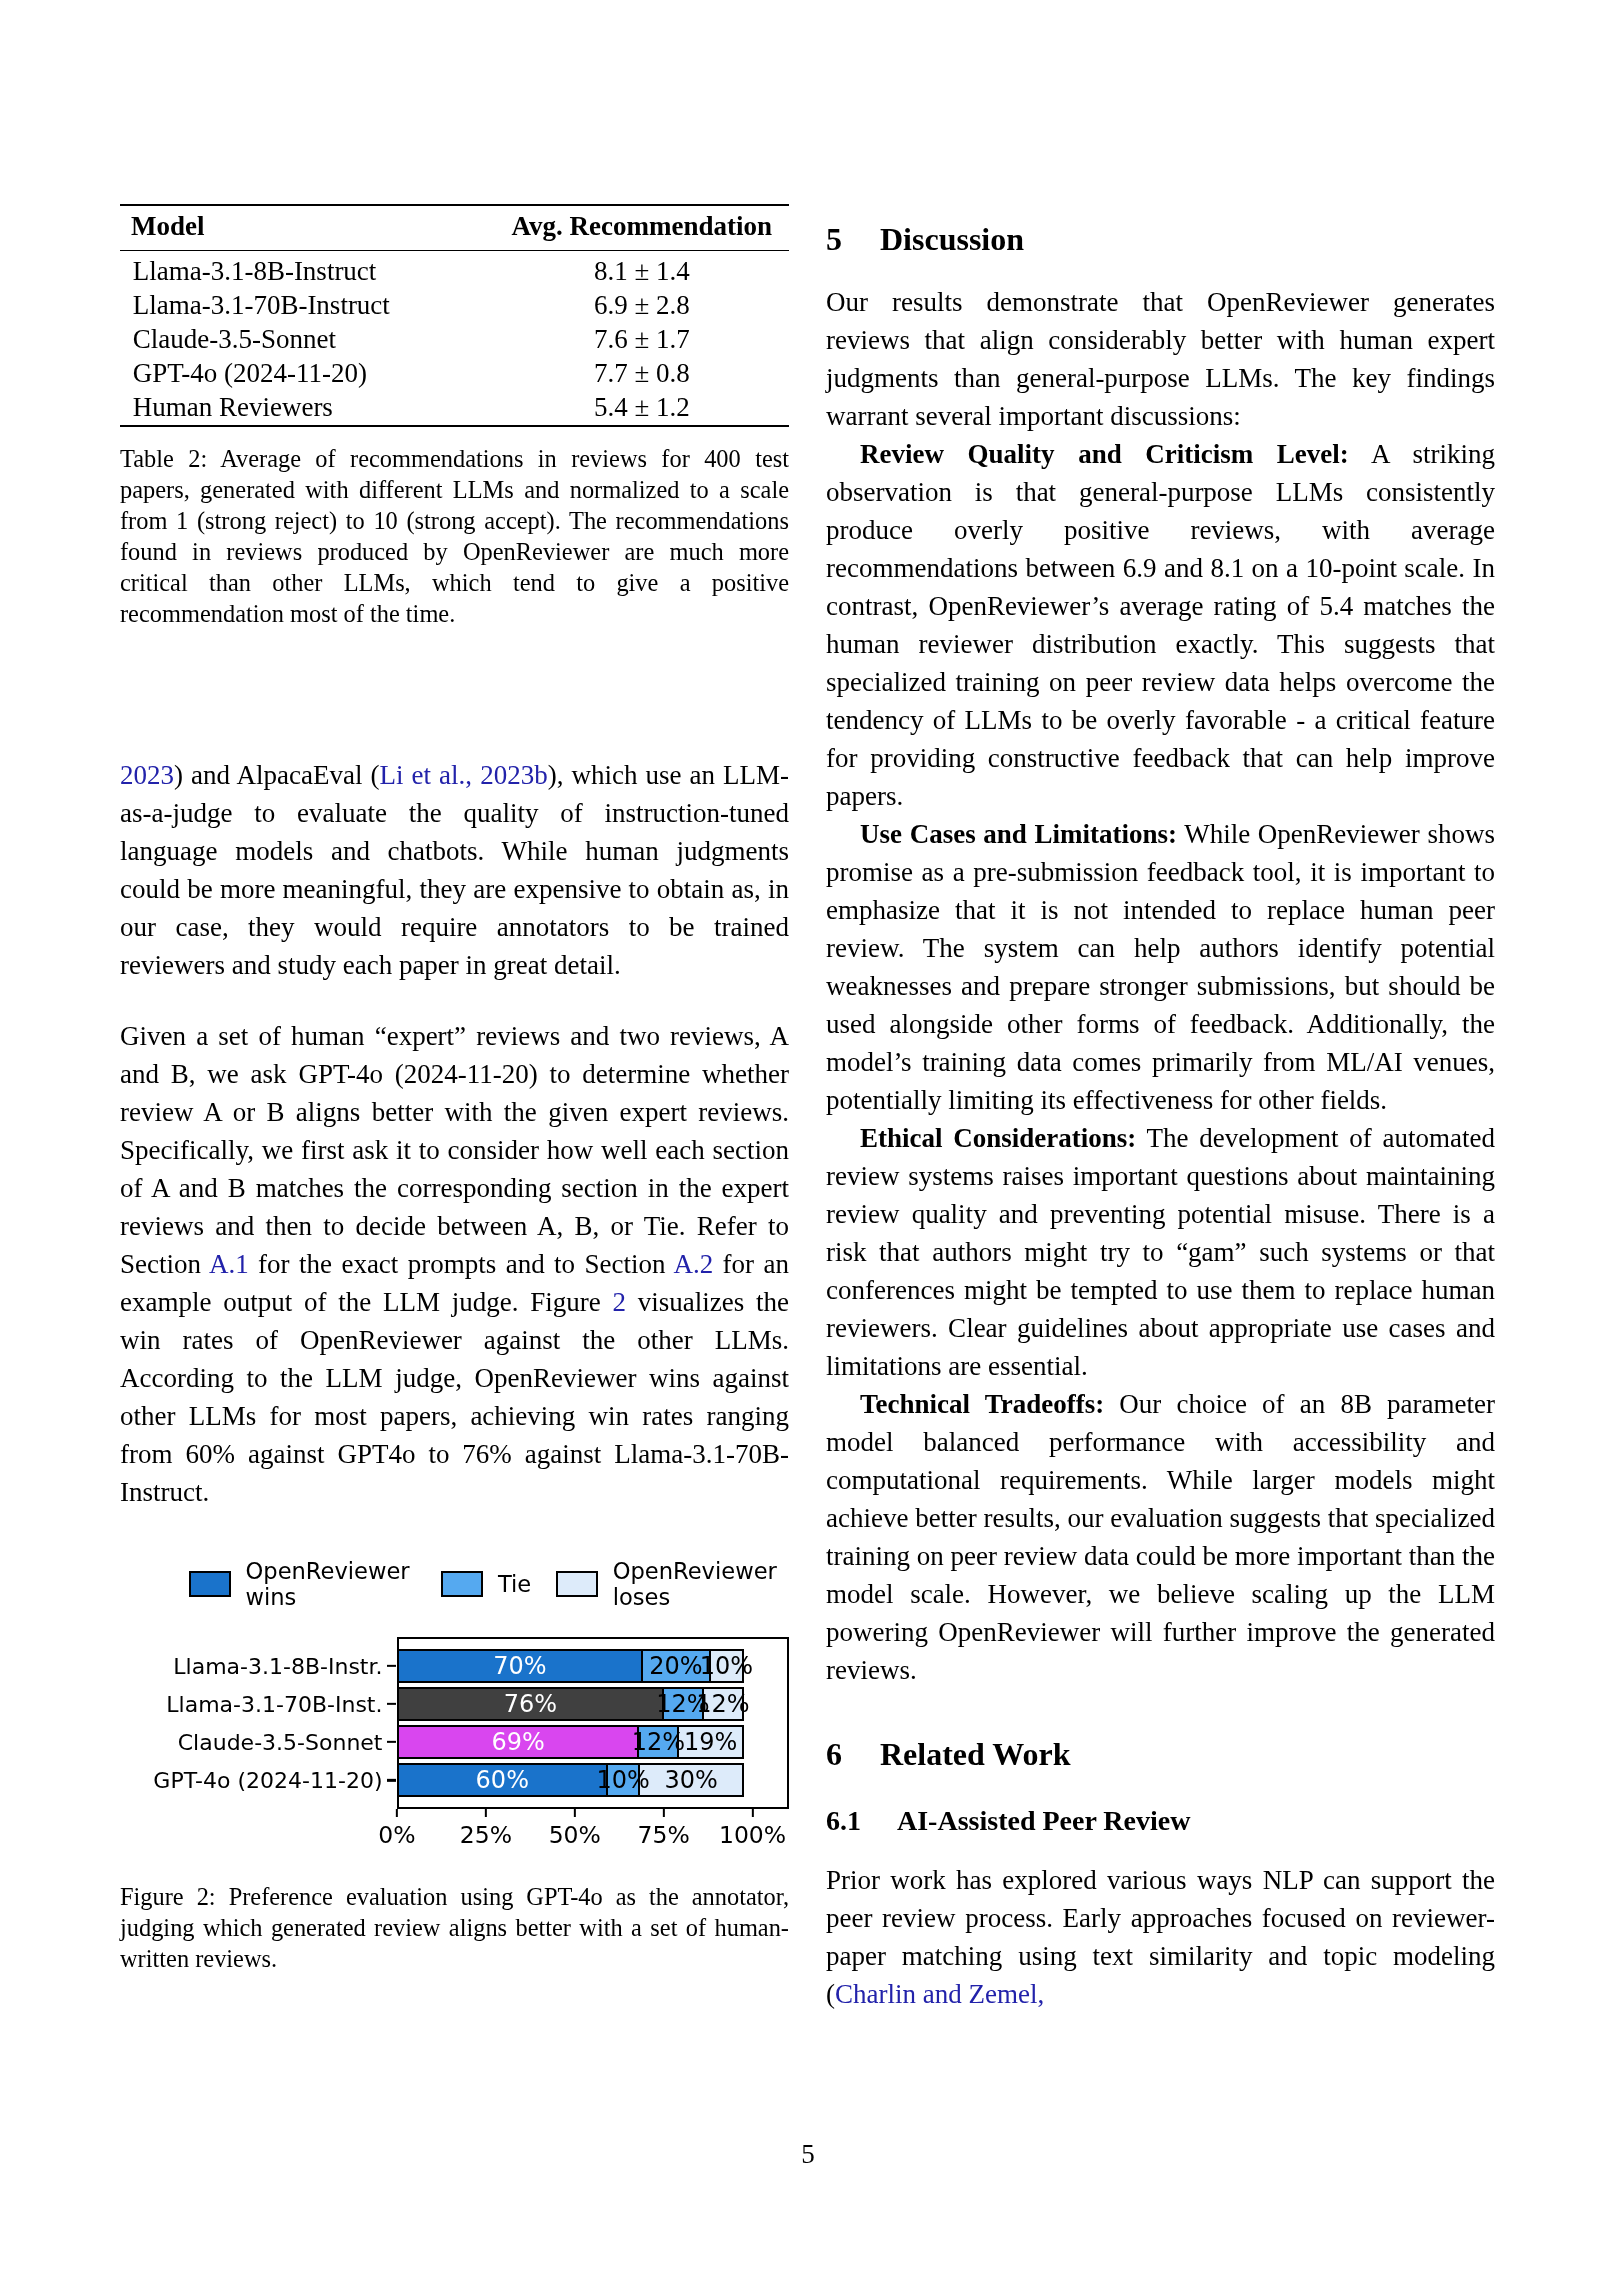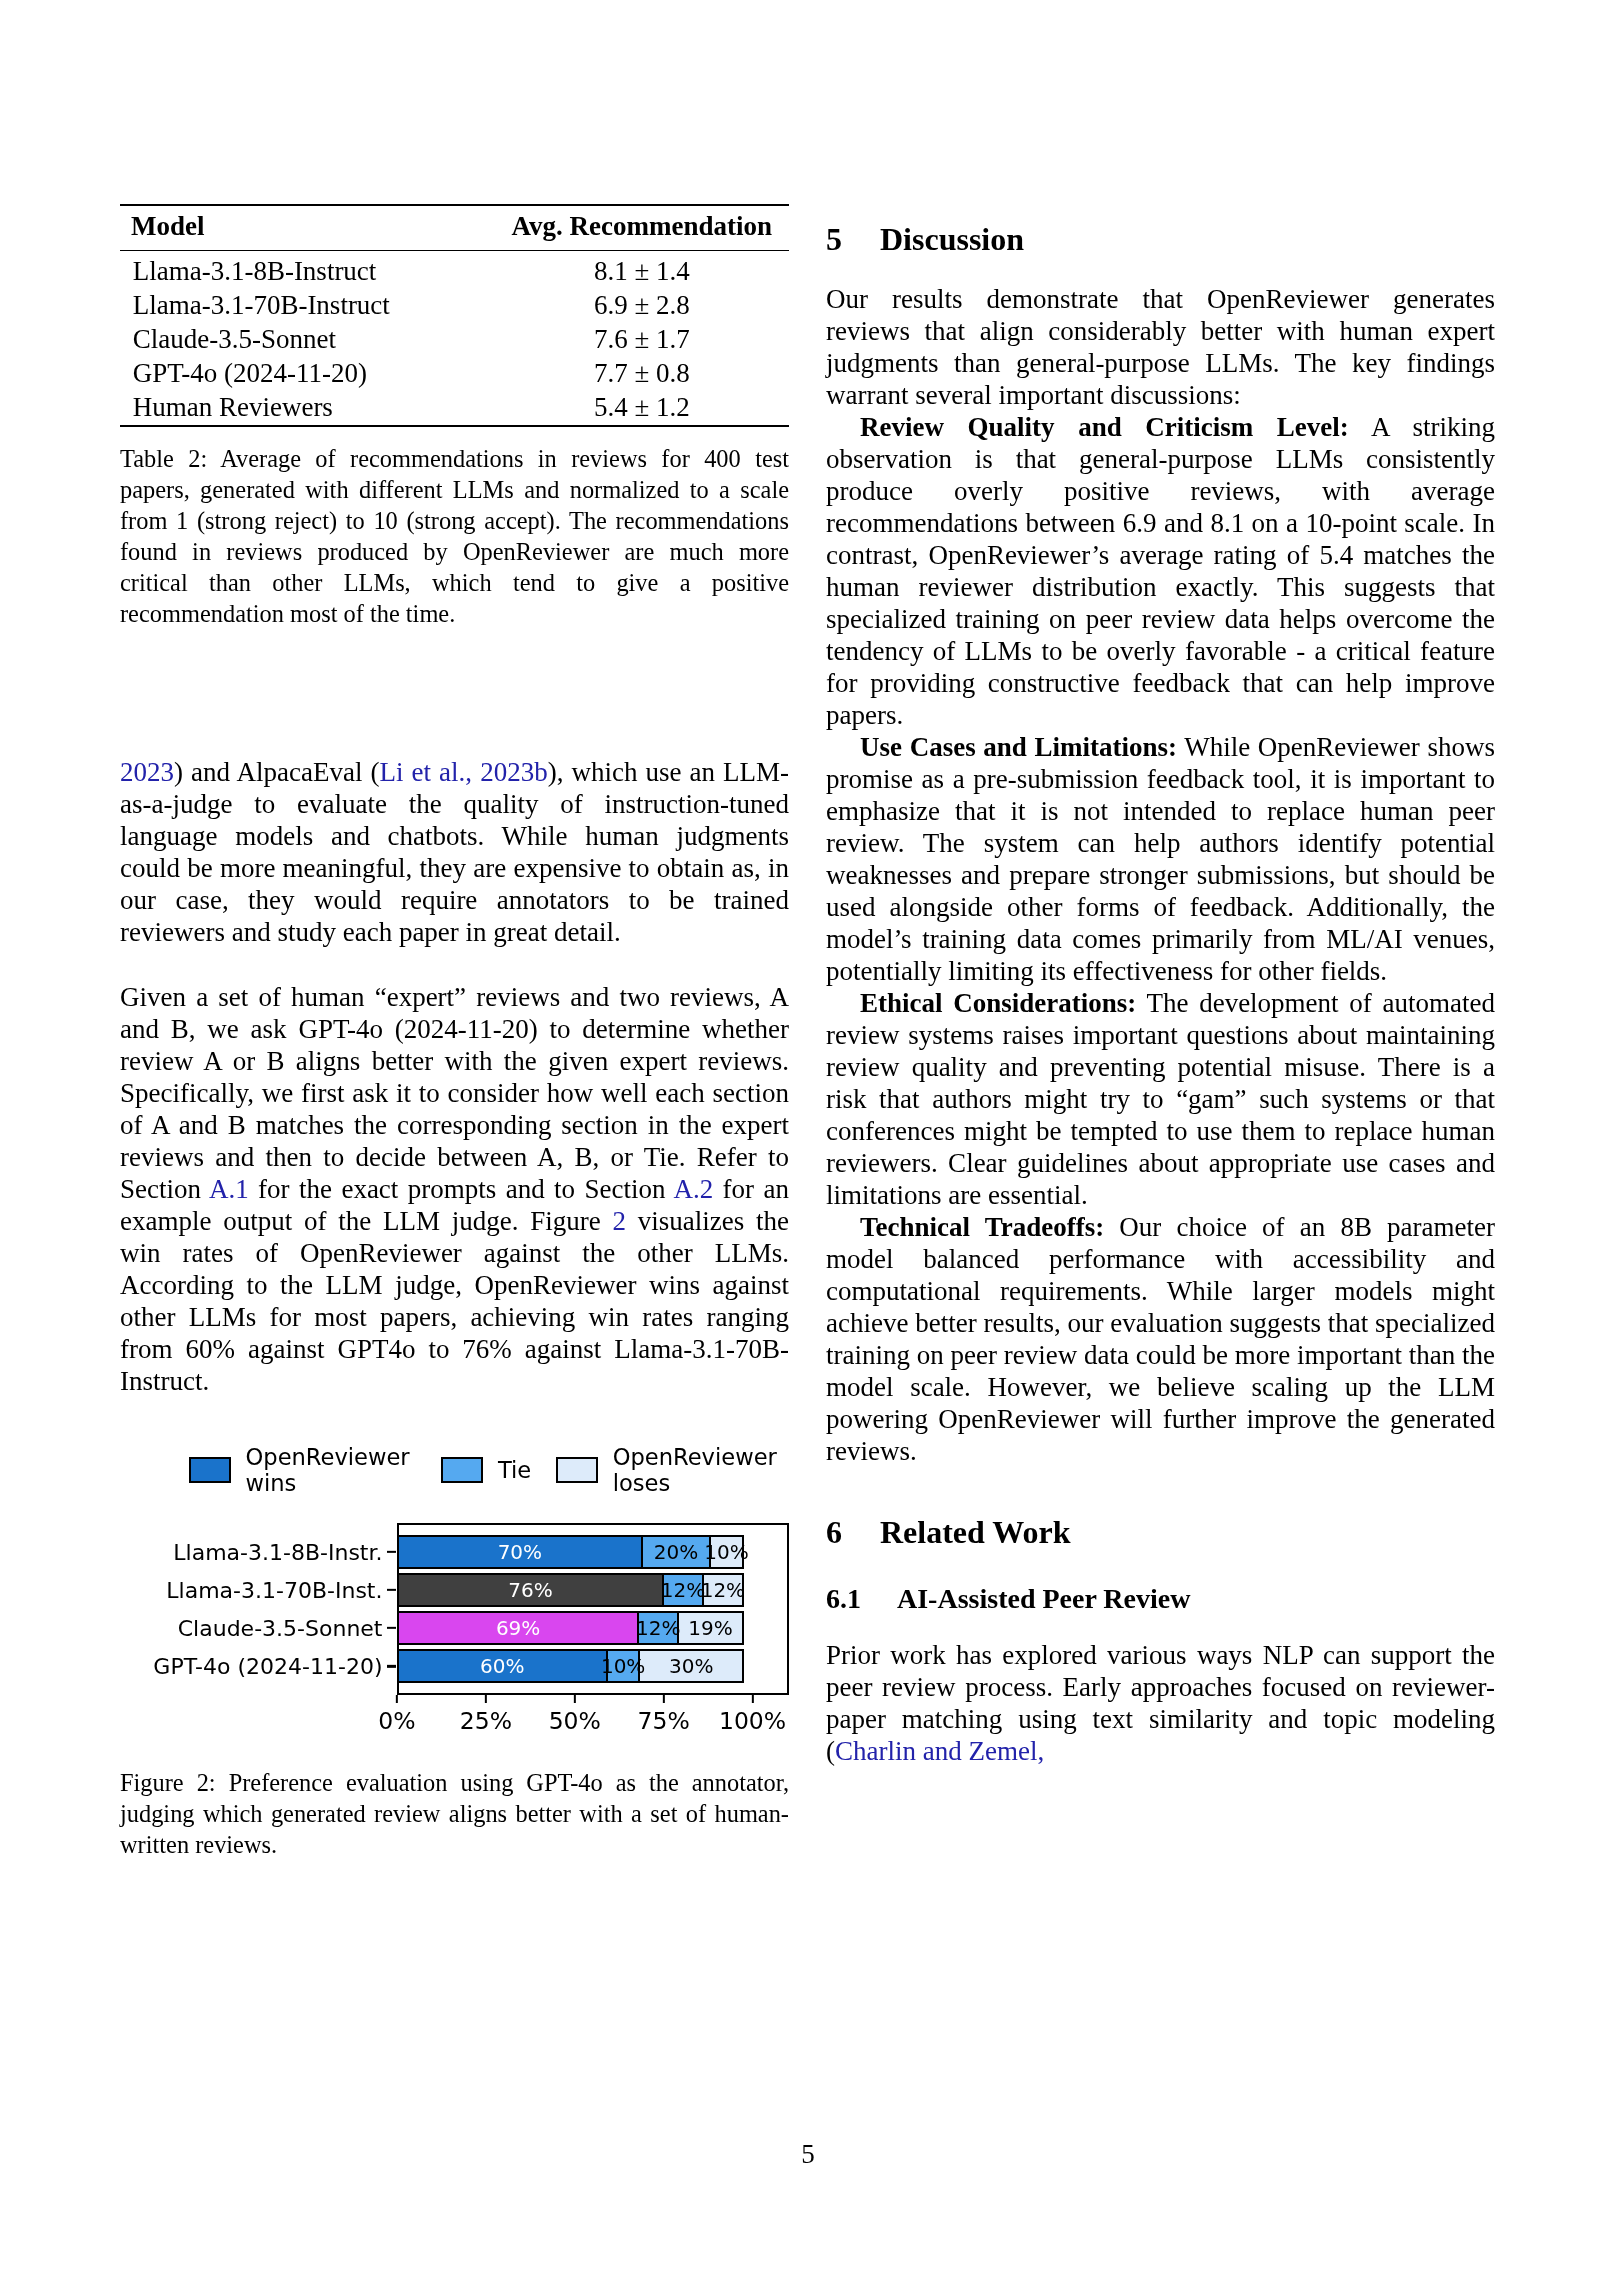--- a/index.html
+++ b/index.html
@@ -6,21 +6,21 @@
   html,body { background:#888; }
   .page {
     position:relative; width:1616px; height:2285px; background:#ffffff;
     font-family:"Liberation Serif", serif; color:#000; overflow:hidden;
     margin:0 auto;
   }
   .col { position:absolute; top:16px; width:669px; }
   .col-left  { left:120px; padding-top:188px; }
   .col-right { left:826px; padding-top:203px; }
 
-  .body-text { font-size:27px; line-height:32px; text-align:justify; }
+  .body-text { font-size:27px; line-height:38px; text-align:justify; }
   .indent { text-indent:34px; }
   .seg-bold { font-weight:bold; }
   .seg-link { color:#2222aa; }
 
   
   .t2 { width:100%; border-collapse:collapse; font-size:27px;
         border-top:2.7px solid #000; border-bottom:2.7px solid #000; }
   .t2 th { font-weight:bold; text-align:left; border-bottom:1.8px solid #000; padding:5.4px 0 7.2px 11px; }
   .t2 th.col-val { text-align:center; padding-left:0; }
   .t2 td { height:34px; line-height:34px; padding-left:11px;font-family:Liberation Serif, serif; }
@@ -47,21 +47,21 @@
   .ylabel { height:34px; margin:4.1px 0; display:flex; align-items:center;
             justify-content:flex-end; padding-right:14.5px; font-size:22px; white-space:nowrap; }
   .chart-plot-outer { flex:1; position:relative; }
   .chart-plot { border:2.3px solid #000; padding:5.4px 0; position:relative; background:#fff; }
   .bar-row { height:34px; margin:4.1px 0; display:flex; position:relative; }
   .bar-row .ytick { position:absolute; left:-11.8px; top:50%; transform:translateY(-50%);
                     width:9px; height:2.3px; background:#000; }
   .bar-seg { border:2.3px solid #000; margin-left:-2.3px; display:flex; align-items:center;
              justify-content:center; position:relative; }
   .bar-seg:first-child { margin-left:0; }
-  .bar-value { font-size:20px; color:#000; white-space:nowrap; z-index:2; }
+  .bar-value { font-size:24px; color:#000; white-space:nowrap; z-index:2; }
   .seg-dark .bar-value { color:#fff; }
   .chart-xticks { position:relative; height:52px; }
   .xtick-mark { position:absolute; top:0; width:2.3px; height:8.1px; background:#000;
                 transform:translateX(-50%); }
   .xtick-label { position:absolute; top:12.7px; transform:translateX(-50%); font-size:23.5px;
                  white-space:nowrap; }
   .fig-caption { margin-top:20px; }
 
   
   .sec-h2 { display:flex; font-size:32px; font-weight:bold; line-height:40px; }

